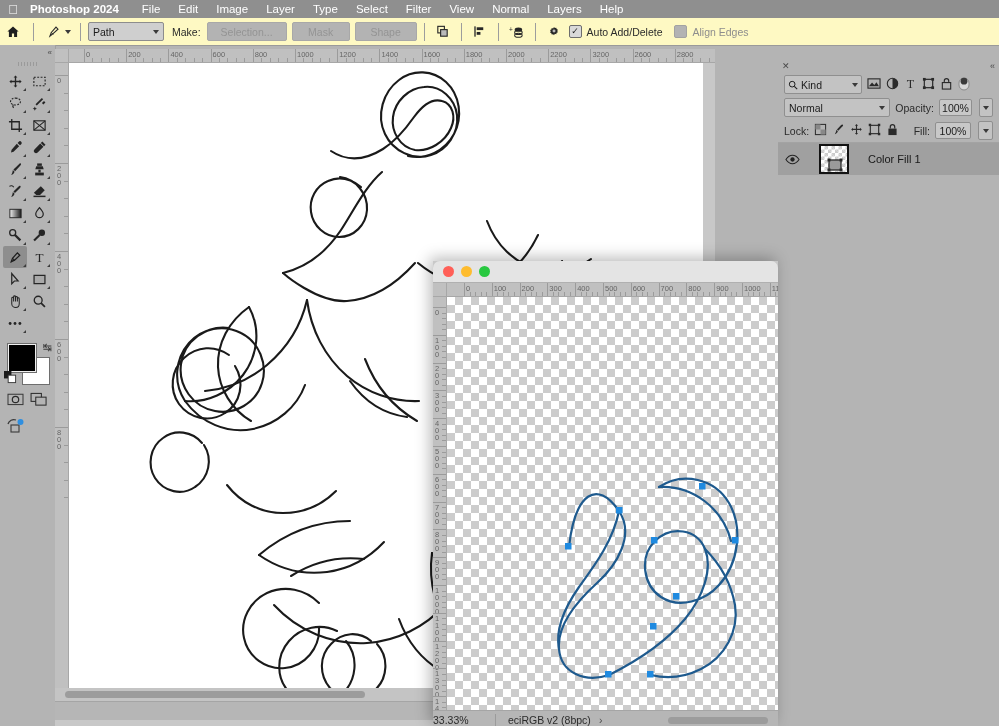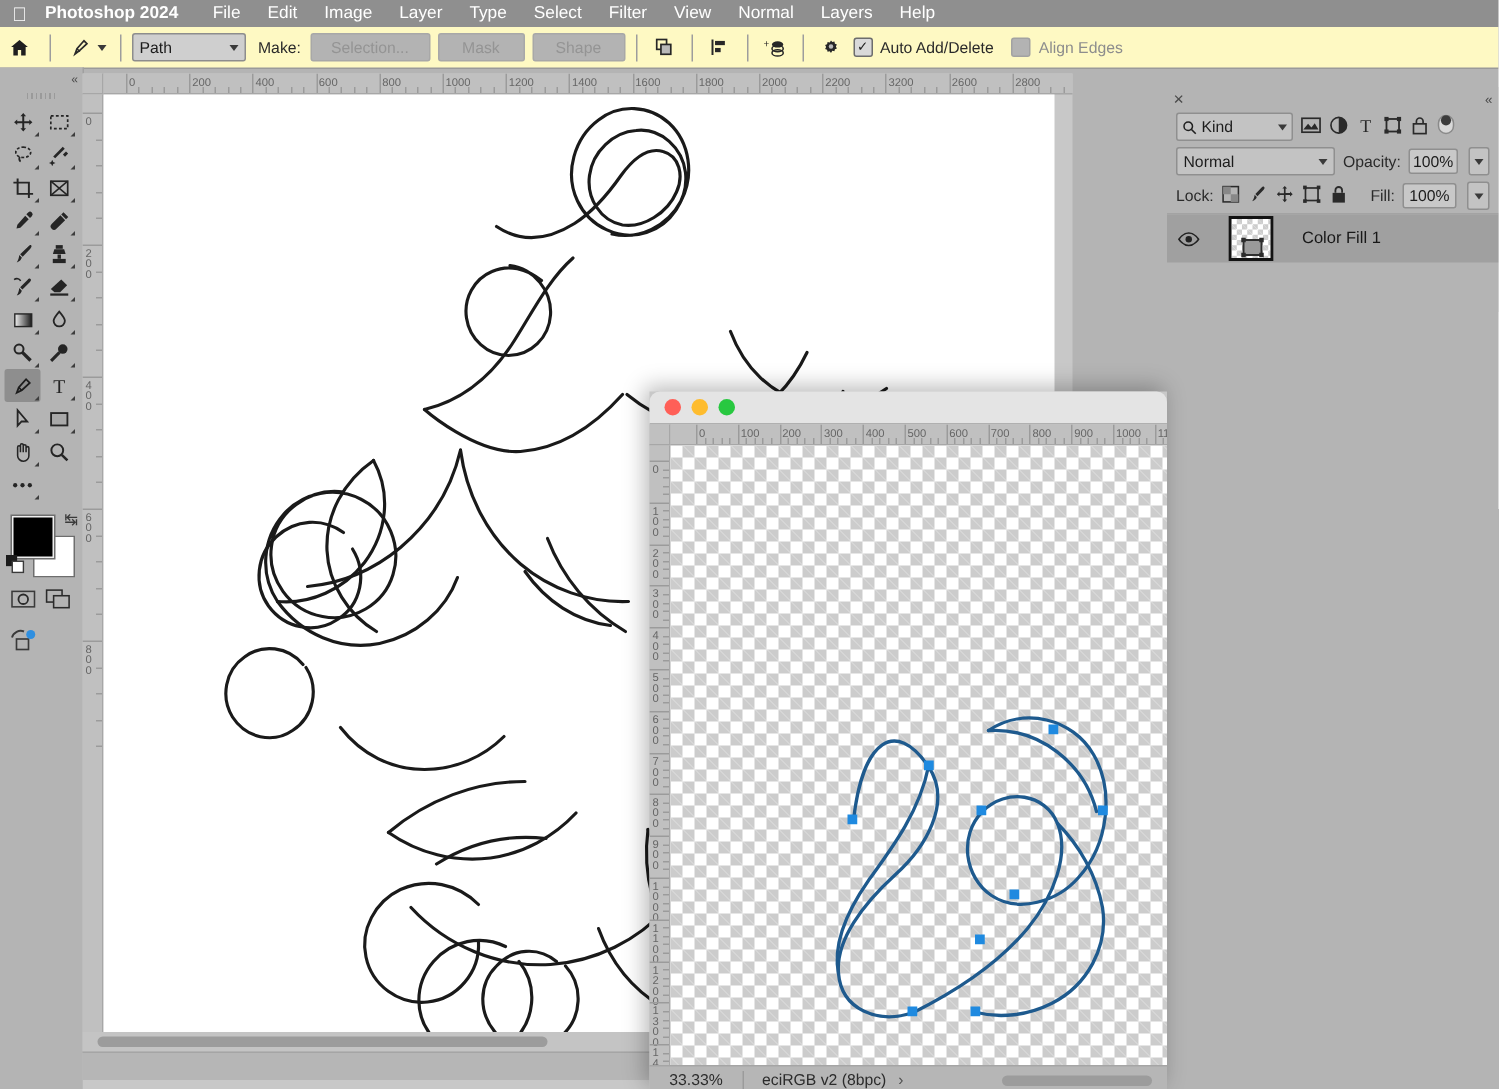--- a/index.html
+++ b/index.html
@@ -107,21 +107,21 @@
   .ruler-h{height:13px;background:#c0c0c0;position:relative;overflow:hidden;border-bottom:1px solid #a7a7a7;}
   .ruler-v{width:13px;background:#c0c0c0;position:relative;overflow:hidden;border-right:1px solid #a7a7a7;}
   .rtick{position:absolute;font-size:7.5px;color:#666;}
   .rmark{position:absolute;background:#9b9b9b;}
   .corner{width:13px;height:13px;background:#c0c0c0;border-right:1px solid #a7a7a7;border-bottom:1px solid #a7a7a7;}
 
   .statusbar{
     height:18px;background:#b6b6b6;display:flex;align-items:center;
     font-size:10.5px;color:#2b2b2b;border-top:1px solid #a5a5a5;
   }
-  .sb-zoom{width:58px;text-align:center;}
+  .sb-zoom{width:58px;}
   .sb-sep{width:1px;height:12px;background:#9b9b9b;}
   .sb-prof{padding-left:12px;}
   .sb-arrow{padding:0 8px;color:#4e4e4e;}
   .scroll-thumb{background:#9c9c9c;border-radius:4px;}
 
   .canvas-white{background:#ffffff;position:relative;overflow:hidden;}
   .checker{
     background-color:#ffffff;
     background-image:
       linear-gradient(45deg,#cccccc 25%,transparent 25%,transparent 75%,#cccccc 75%),

